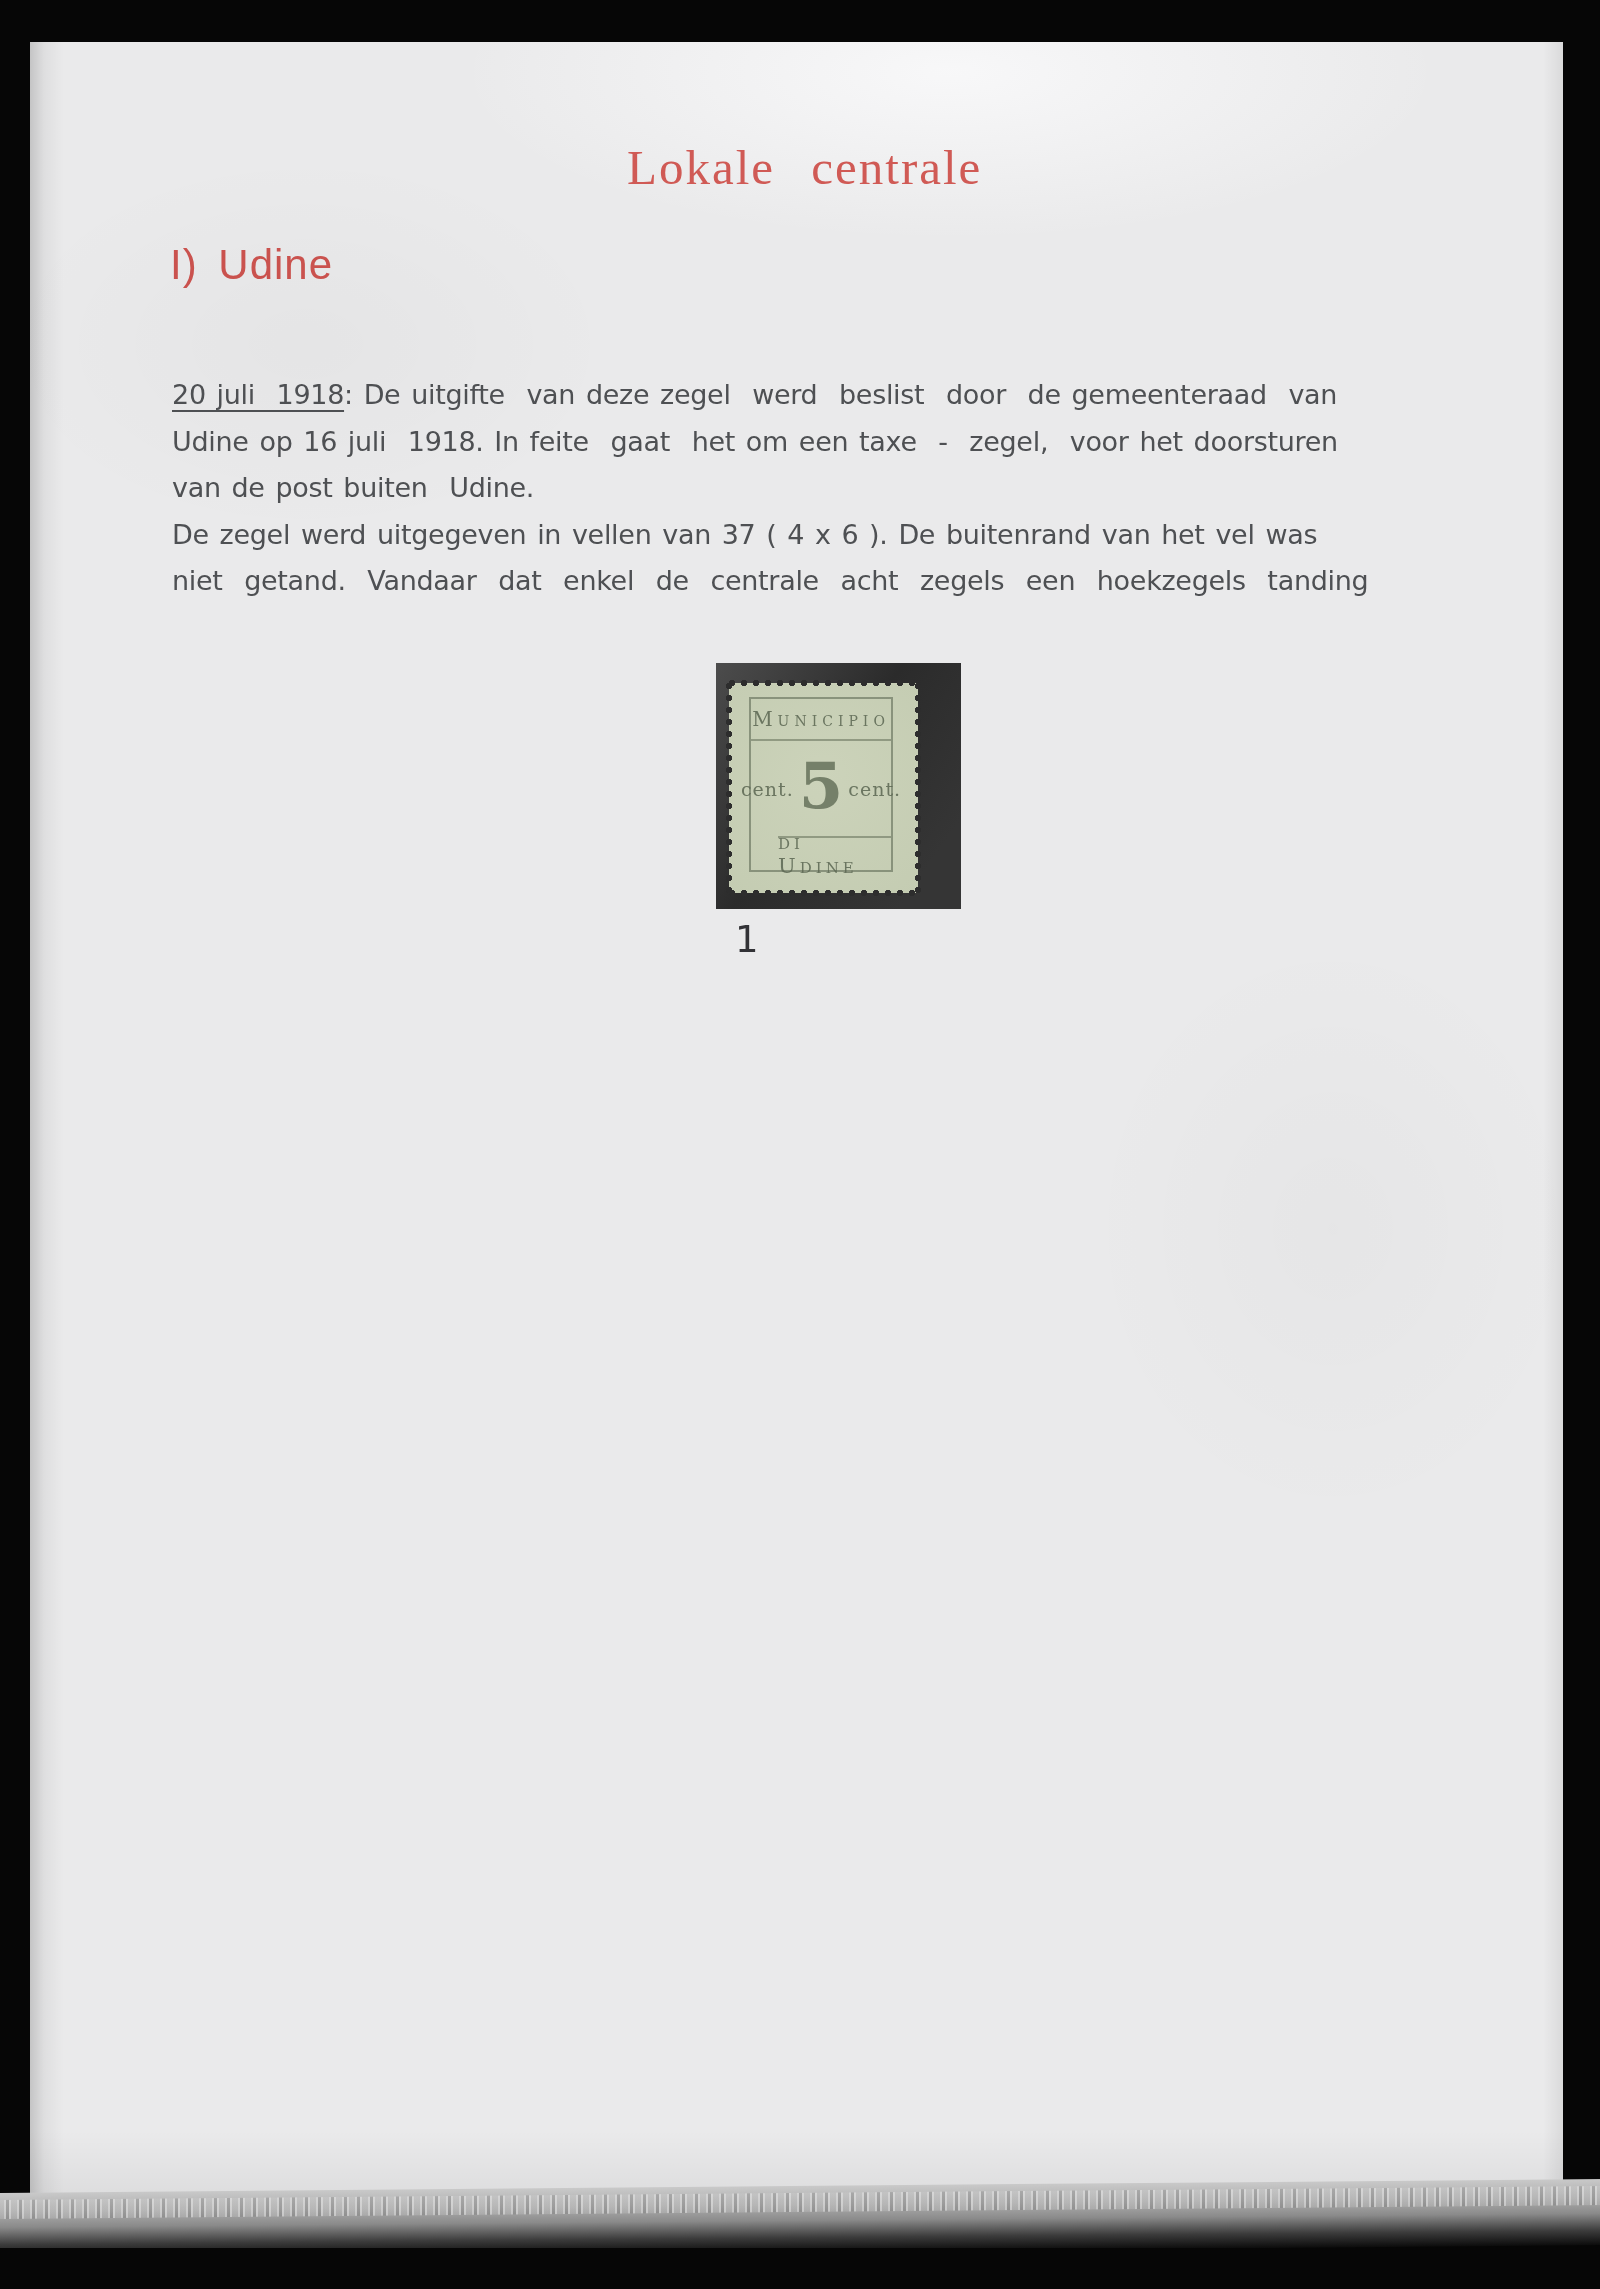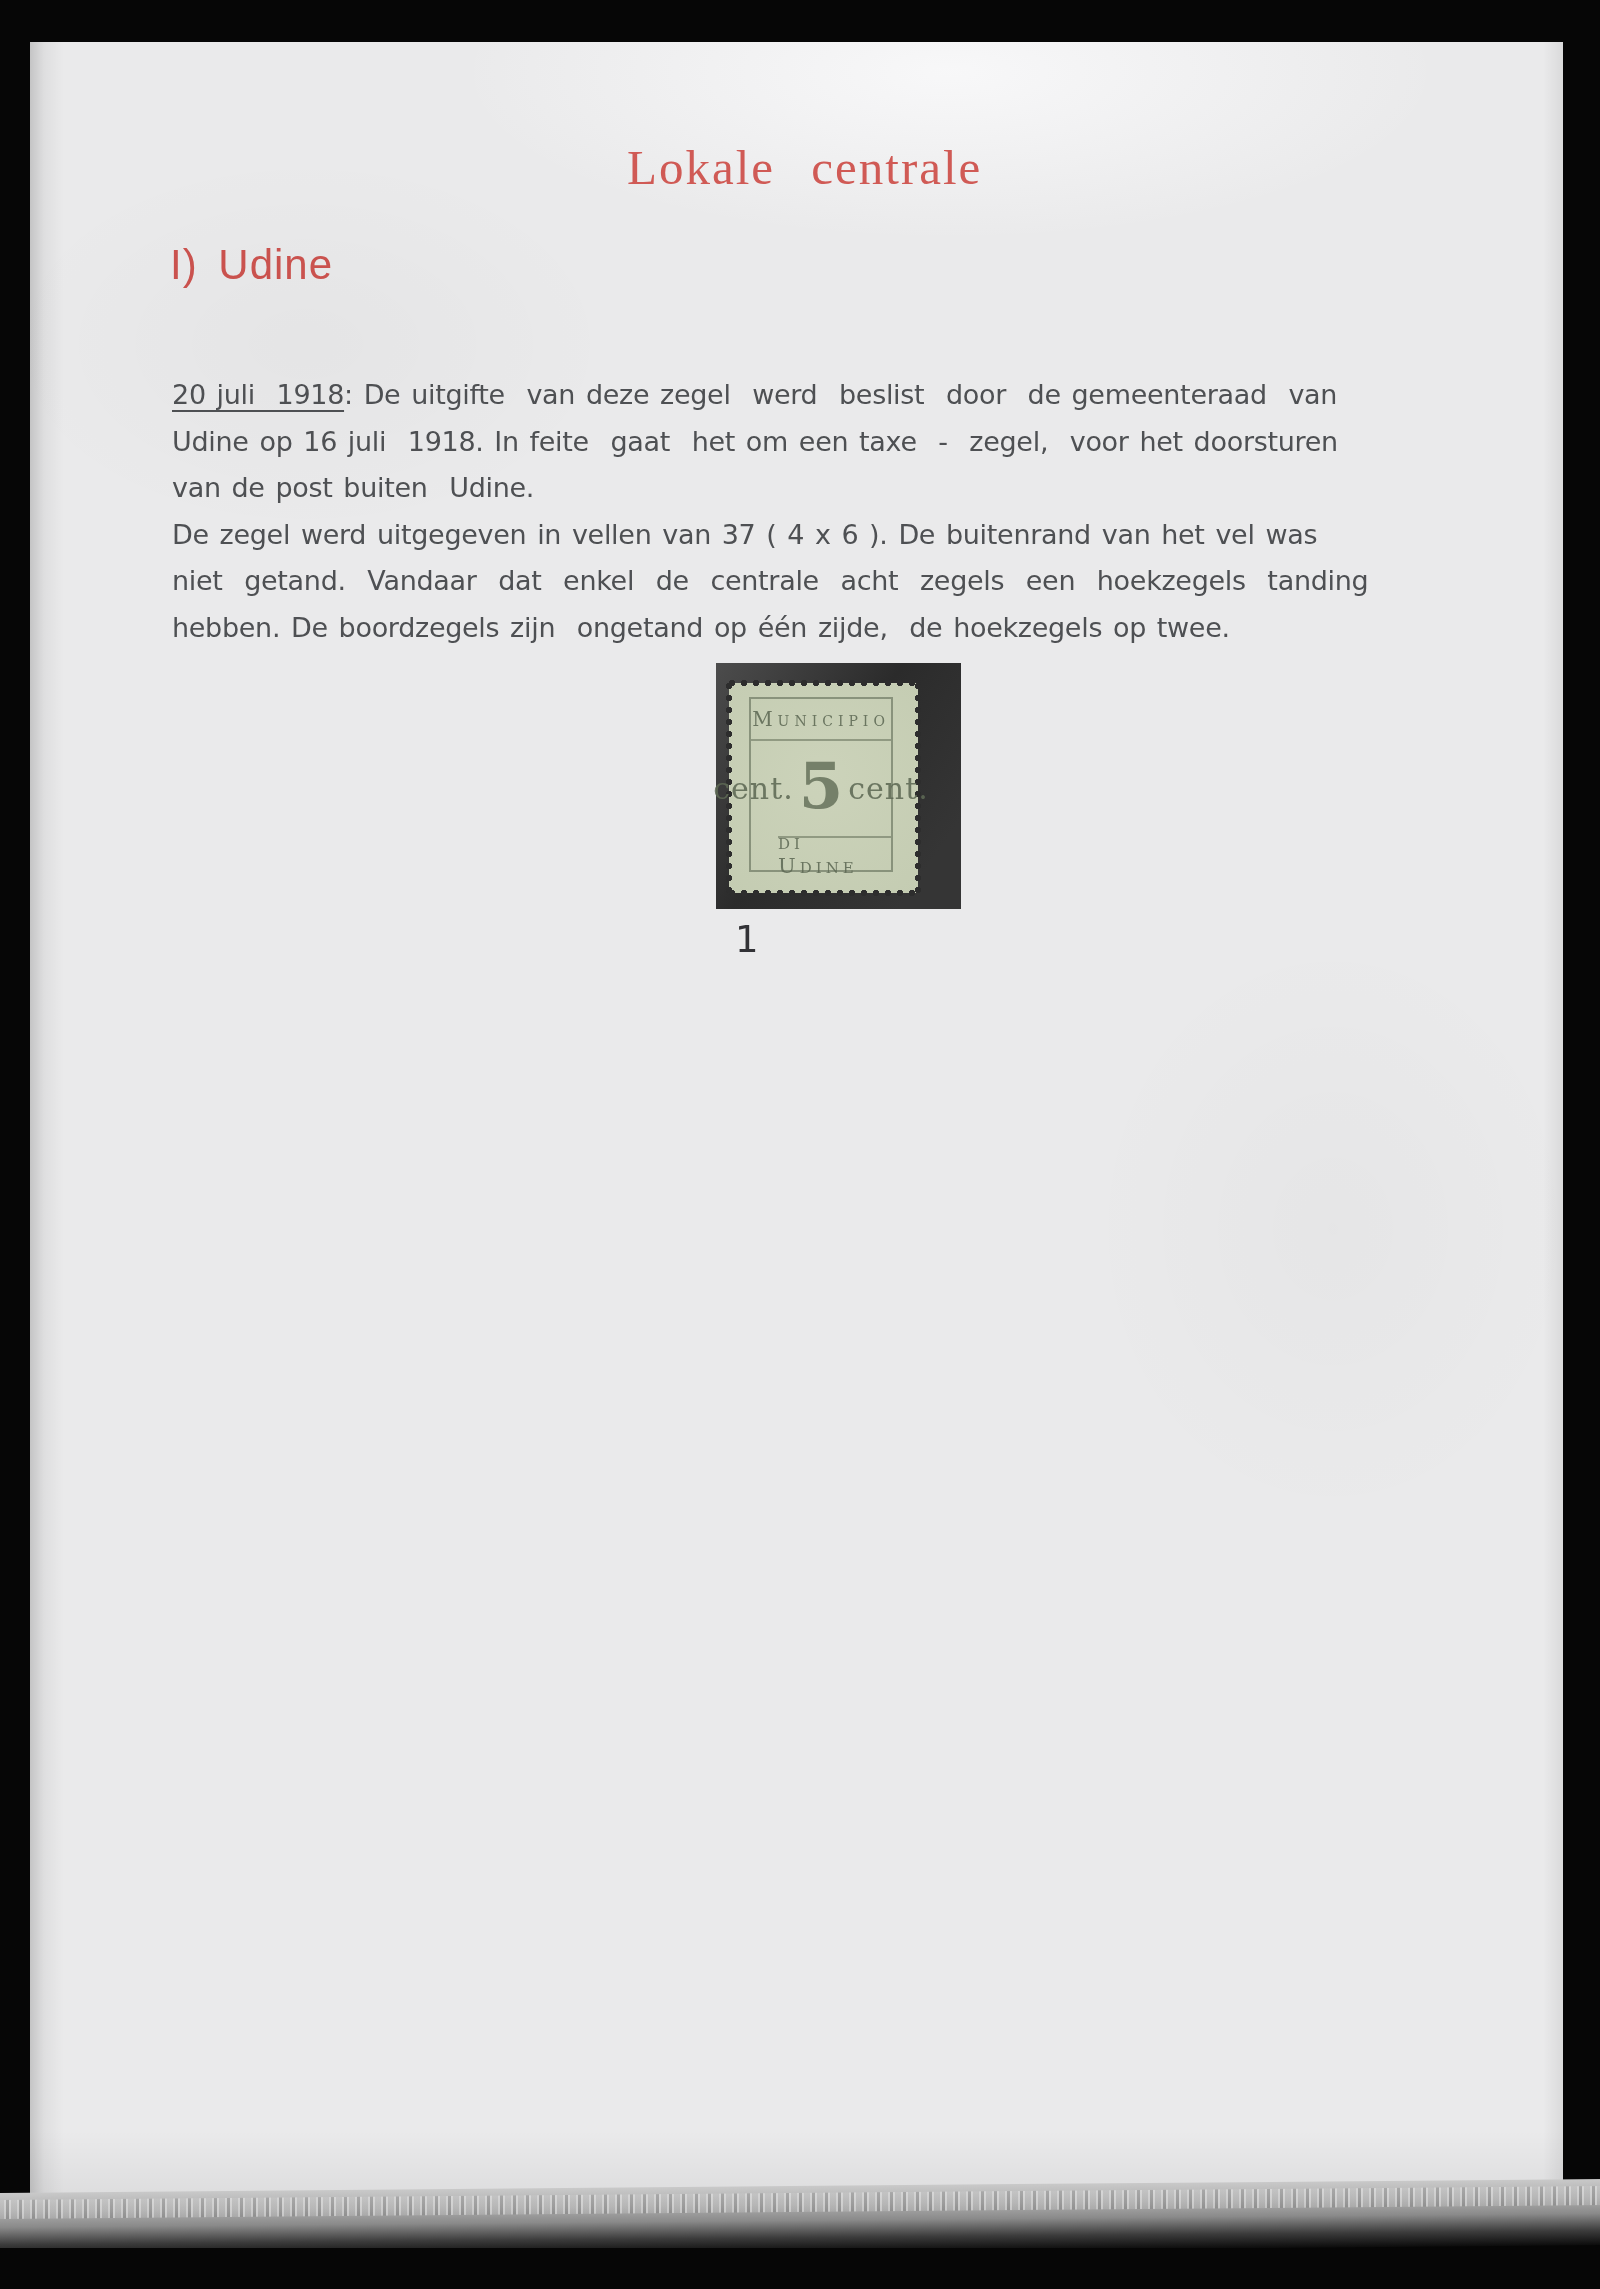--- a/index.html
+++ b/index.html
@@ -90,21 +90,21 @@
     font-family: "DejaVu Serif", serif;
   }
   .stamp-row { display: flex; align-items: center; justify-content: center; }
   .stamp-header {
     height: 40px;
     border-bottom: 2px solid rgba(98,110,88,0.55);
     font-variant: small-caps;
     font-size: 20px; letter-spacing: 5px;
   }
   .stamp-mid { flex: 1; gap: 3px; }
-  .stamp-mid .cent { font-size: 30px; letter-spacing: 1px; }
+  .stamp-mid .cent { font-size: 19px; letter-spacing: 1px; }
   .stamp-mid .value {
     font-size: 64px; font-weight: bold; line-height: 0.9;
     margin: -6px 2px 0 2px;
     color: rgba(110,120,98,0.92);
   }
   .stamp-footer {
     height: 32px;
     border-top: 2px solid rgba(98,110,88,0.55);
     font-variant: small-caps;
     font-size: 21px; letter-spacing: 4px; word-spacing: 6px; margin-left: 27px;
@@ -143,21 +143,20 @@
     <div class="page-title">Lokale centrale</div>
 
     <div class="section-heading">I) Udine</div>
 
     <div class="body-text">
       <div class="bodyline"><span class="underline">20 juli  1918</span><span>: De uitgifte  van deze zegel  werd  beslist  door  de gemeenteraad  van</span></div>
       <div class="bodyline">Udine op 16 juli  1918. In feite  gaat  het om een taxe  -  zegel,  voor het doorsturen</div>
       <div class="bodyline">van de post buiten  Udine.</div>
       <div class="bodyline">De zegel werd uitgegeven in vellen van 37 ( 4 x 6 ). De buitenrand van het vel was</div>
       <div class="bodyline">niet  getand.  Vandaar  dat  enkel  de  centrale  acht  zegels  een  hoekzegels  tanding</div>
-      <div class="bodyline">hebben. De boordzegels zijn  ongetand op één zijde,  de hoekzegels op twee.</div>
     </div>
 
     <div class="stamp-mount">
       <div class="stamp">
         <div class="perf perf-top"></div>
         <div class="perf perf-bottom"></div>
         <div class="perf perf-left"></div>
         <div class="perf perf-right"></div>
         <div class="stamp-frame">
           <div class="stamp-row stamp-header">Municipio</div>

